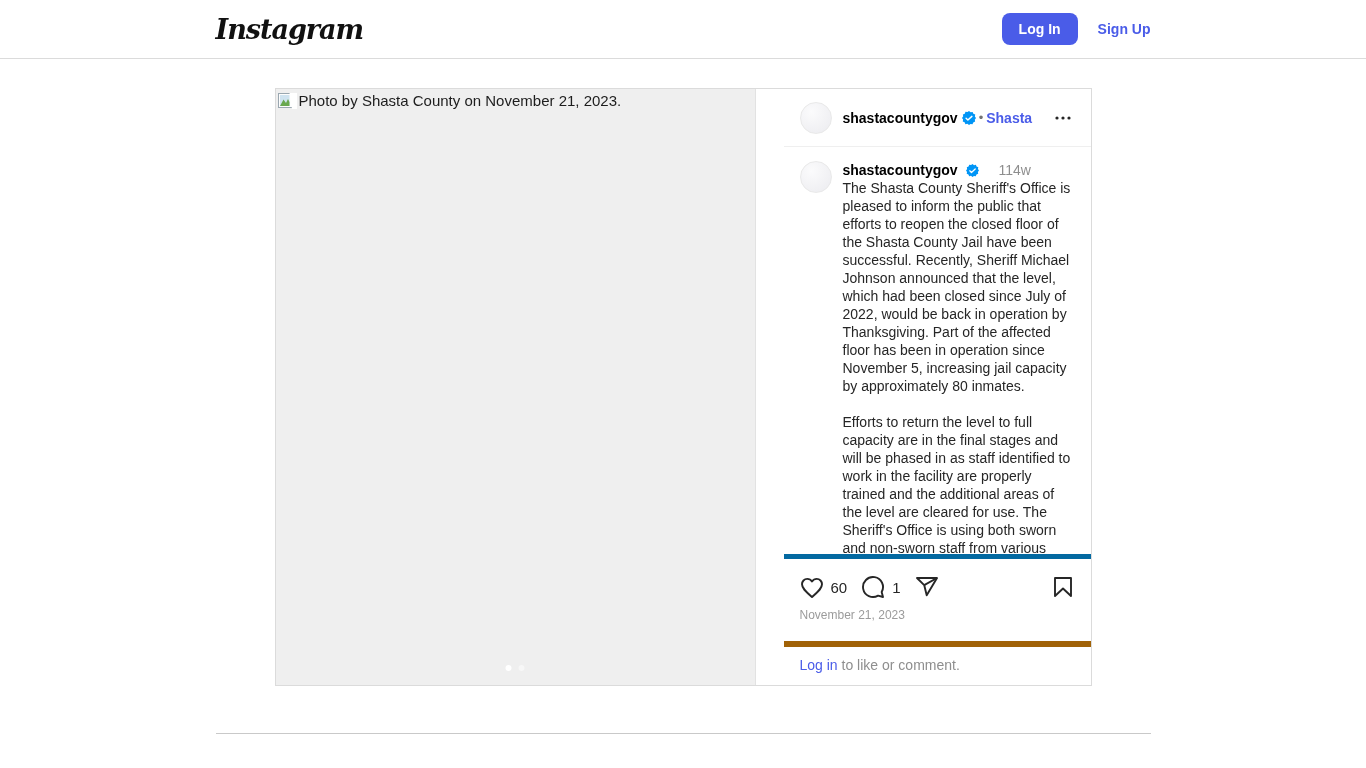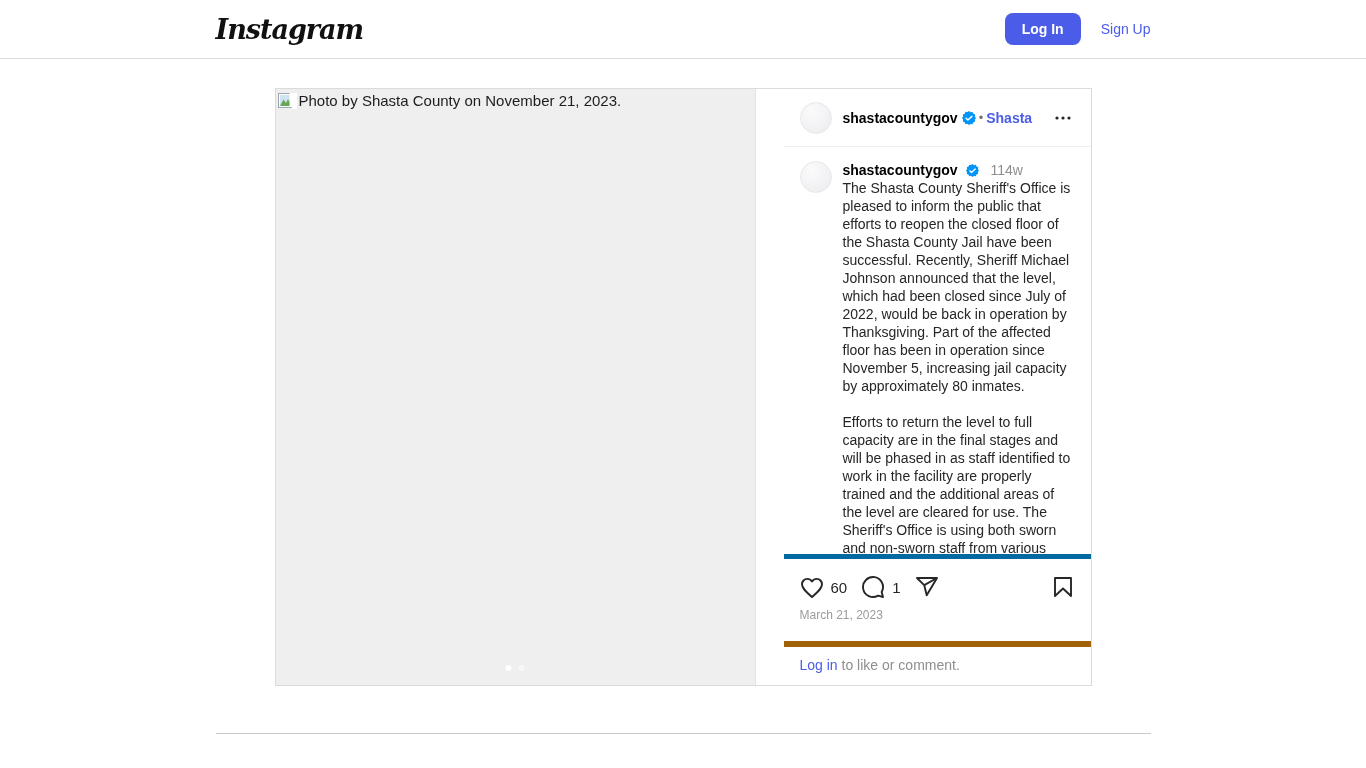--- a/index.html
+++ b/index.html
@@ -19,21 +19,21 @@
   .logo {
     font-family: "DejaVu Serif", serif; font-style: italic; font-weight: 700;
     font-size: 27px; letter-spacing: -1px; color: #111; cursor: pointer;
   }
   .nav-actions { display: flex; align-items: center; gap: 20px; }
   .login-btn {
     background: #4a5ce8; color: #fff; border: none; border-radius: 8px;
     padding: 8px 17px; font-size: 14px; font-weight: 700; cursor: pointer;
     font-family: "Liberation Sans", sans-serif;
   }
-  .signup-link { color: #4a5ce8; font-size: 14px; font-weight: 400; text-decoration: none; cursor: pointer; }
+  .signup-link { color: #4a5ce8; font-size: 14px; font-weight: 700; text-decoration: none; cursor: pointer; }
 
   
   main { display: block; }
   .post-card {
     width: 817px; height: 598px; margin: 29px auto 0;
     border: 1px solid #dbdbdb; background: #fff;
     display: flex;
     gap: 28px;
   }
   .photo-pane {
@@ -67,21 +67,21 @@
   .sep-dot { color: #737373; margin: 0 3px; font-size: 13px; }
   .follow-link { color: #4a5ce8; font-weight: 600; font-size: 14px; cursor: pointer; text-decoration: none; }
   .hspacer { flex: 1; }
   .icon-btn { background: none; border: none; padding: 0; display: flex; align-items: center; cursor: pointer; }
 
   
   .comments { flex: 1; min-height: 0; overflow: hidden; padding: 14px 16px 0; }
   .comment { display: flex; }
   .comment .avatar { margin-right: 11px; }
   .comment-body { font-size: 14px; line-height: 18px; width: 266px; }
-  .comment-head .timestamp { color: #8e8e8e; margin-left: 8px; }
+  .comment-head .timestamp { color: #8e8e8e; margin-left: 16px; }
   .comment-body p { margin: 0 0 18px; }
 
   
   .actions { flex-shrink: 0; border-top: 5px solid #0369a1; padding: 16px 16px 19px; }
   .action-row { display: flex; align-items: center; }
   .count { font-size: 15px; color: #262626; margin: 0 14px 0 7px; }
   .post-date { color: #9b9b9b; font-size: 12px; margin-top: 9px; }
 
   
   .login-prompt {
@@ -184,21 +184,21 @@
               <polygon points="11.7 20.3 22 3 2 3 9.2 10.1 11.7 20.3" fill="none" stroke="#262626" stroke-width="1.9" stroke-linejoin="round"></polygon>
             </svg>
           </button>
           <span class="hspacer"></span>
           <button class="icon-btn">
             <svg width="24" height="24" viewBox="0 0 24 24">
               <polygon points="20 21 12 13.44 4 21 4 3 20 3 20 21" fill="none" stroke="#262626" stroke-width="1.9" stroke-linejoin="round"></polygon>
             </svg>
           </button>
         </div>
-        <div class="post-date">March 21, 2023</div>
+        <div class="post-date">November 21, 2023</div>
       </section>
 
       <section class="login-prompt">
         <a>Log in</a><span> to like or comment.</span>
       </section>
 
     </div>
   </article>
 
   <div class="footer-rule"></div>

